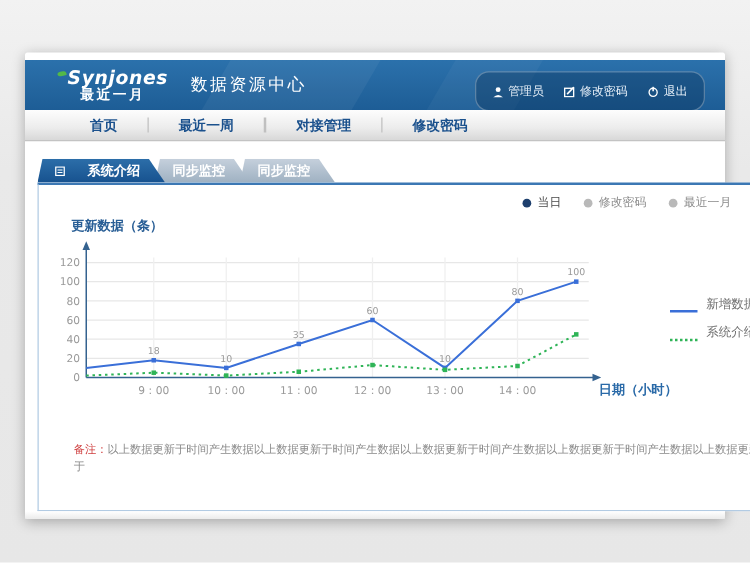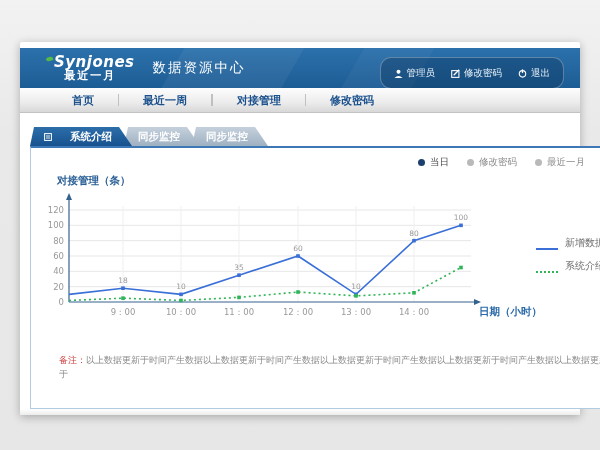--- a/index.html
+++ b/index.html
@@ -150,21 +150,21 @@
         </div>
         <div class="radio">
           <span class="dot off"></span>
           <span class="rlabel">修改密码</span>
         </div>
         <div class="radio">
           <span class="dot off"></span>
           <span class="rlabel">最近一月</span>
         </div>
       </div>
-    <div class="y-title">对接管理（条）</div>
+    <div class="y-title">更新数据（条）</div>
     <svg class="chart-svg" width="500" height="135">
         <text x="25" y="113" text-anchor="end" font-size="8.5" fill="#999">0</text>
         <line x1="30" y1="94.66666666666667" x2="432" y2="94.66666666666667" stroke="#e7e7e7" stroke-width="1"></line>
         <text x="25" y="97.66666666666667" text-anchor="end" font-size="8.5" fill="#999">20</text>
         <line x1="30" y1="79.33333333333333" x2="432" y2="79.33333333333333" stroke="#e7e7e7" stroke-width="1"></line>
         <text x="25" y="82.33333333333333" text-anchor="end" font-size="8.5" fill="#999">40</text>
         <line x1="30" y1="64" x2="432" y2="64" stroke="#e7e7e7" stroke-width="1"></line>
         <text x="25" y="67" text-anchor="end" font-size="8.5" fill="#999">60</text>
         <line x1="30" y1="48.666666666666664" x2="432" y2="48.666666666666664" stroke="#e7e7e7" stroke-width="1"></line>
         <text x="25" y="51.666666666666664" text-anchor="end" font-size="8.5" fill="#999">80</text>

